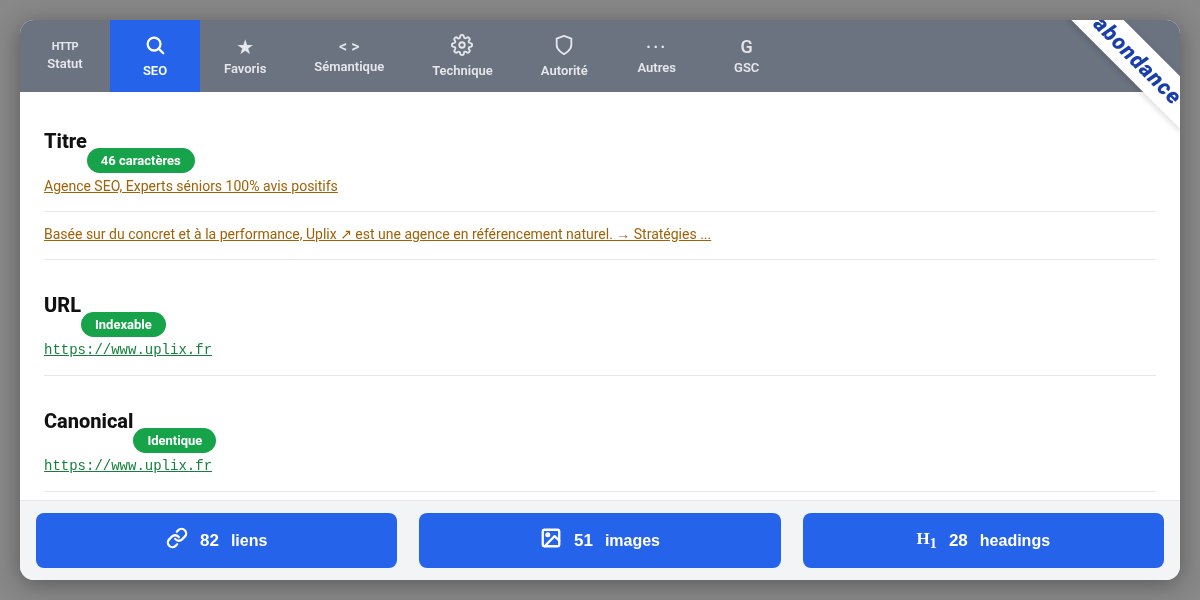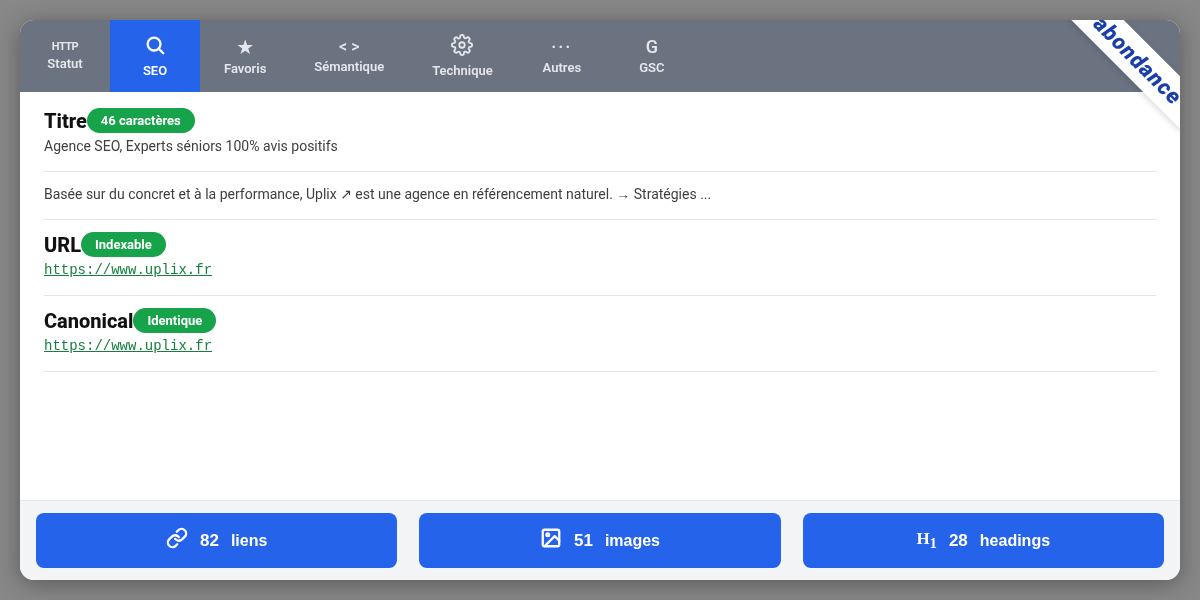--- a/index.html
+++ b/index.html
@@ -109,28 +109,30 @@
       font-size: 20px;
       font-weight: 800;
       color: #111;
     }
     .badge {
       border-radius: 20px;
       padding: 5px 14px;
       font-size: 13px;
       font-weight: 700;
       color: #fff;
+      margin-top: 40px;
     }
     .badge-green { background: #16a34a; }
     .badge-red { background: #dc2626; }
 
     .section-value {
       font-size: 14px;
-      color: #404040;
+      color: #a16207;
       line-height: 1.5;
+      text-decoration: underline;
     }
     .section-value.link {
       color: #15803d;
       text-decoration: underline;
       cursor: pointer;
       font-family: Liberation Mono, monospace;
     }
 
     
     .divider {
@@ -210,20 +212,28 @@
     <div class="tab-item">
       <span class="tab-icon">
         <svg width="22" height="22" viewBox="0 0 24 24" fill="none" stroke="#e5e7eb" stroke-width="2" stroke-linecap="round" stroke-linejoin="round">
           <circle cx="12" cy="12" r="3"></circle>
           <path d="M19.4 15a1.65 1.65 0 0 0 .33 1.82l.06.06a2 2 0 0 1-2.83 2.83l-.06-.06a1.65 1.65 0 0 0-1.82-.33 1.65 1.65 0 0 0-1 1.51V21a2 2 0 0 1-4 0v-.09A1.65 1.65 0 0 0 9 19.4a1.65 1.65 0 0 0-1.82.33l-.06.06a2 2 0 0 1-2.83-2.83l.06-.06A1.65 1.65 0 0 0 4.68 15a1.65 1.65 0 0 0-1.51-1H3a2 2 0 0 1 0-4h.09A1.65 1.65 0 0 0 4.6 9a1.65 1.65 0 0 0-.33-1.82l-.06-.06a2 2 0 0 1 2.83-2.83l.06.06A1.65 1.65 0 0 0 9 4.68a1.65 1.65 0 0 0 1-1.51V3a2 2 0 0 1 4 0v.09a1.65 1.65 0 0 0 1 1.51 1.65 1.65 0 0 0 1.82-.33l.06-.06a2 2 0 0 1 2.83 2.83l-.06.06A1.65 1.65 0 0 0 19.4 9a1.65 1.65 0 0 0 1.51 1H21a2 2 0 0 1 0 4h-.09a1.65 1.65 0 0 0-1.51 1z"></path>
         </svg>
       </span>
       <span class="tab-label">Technique</span>
     </div>
 
+    <div class="tab-item">
+      <span class="tab-icon">
+        <svg width="22" height="22" viewBox="0 0 24 24" fill="none" stroke="#e5e7eb" stroke-width="2" stroke-linecap="round" stroke-linejoin="round">
+          <path d="M12 22s8-4 8-10V5l-8-3-8 3v7c0 6 8 10 8 10z"></path>
+        </svg>
+      </span>
+      <span class="tab-label">Autorité</span>
+    </div>
 
     <div class="tab-item">
       <span class="tab-icon" style="font-size:18px; letter-spacing:2px;">···</span>
       <span class="tab-label">Autres</span>
     </div>
 
     <div class="tab-item">
       <span class="tab-icon" style="font-size:18px;">G</span>
       <span class="tab-label">GSC</span>
     </div>

